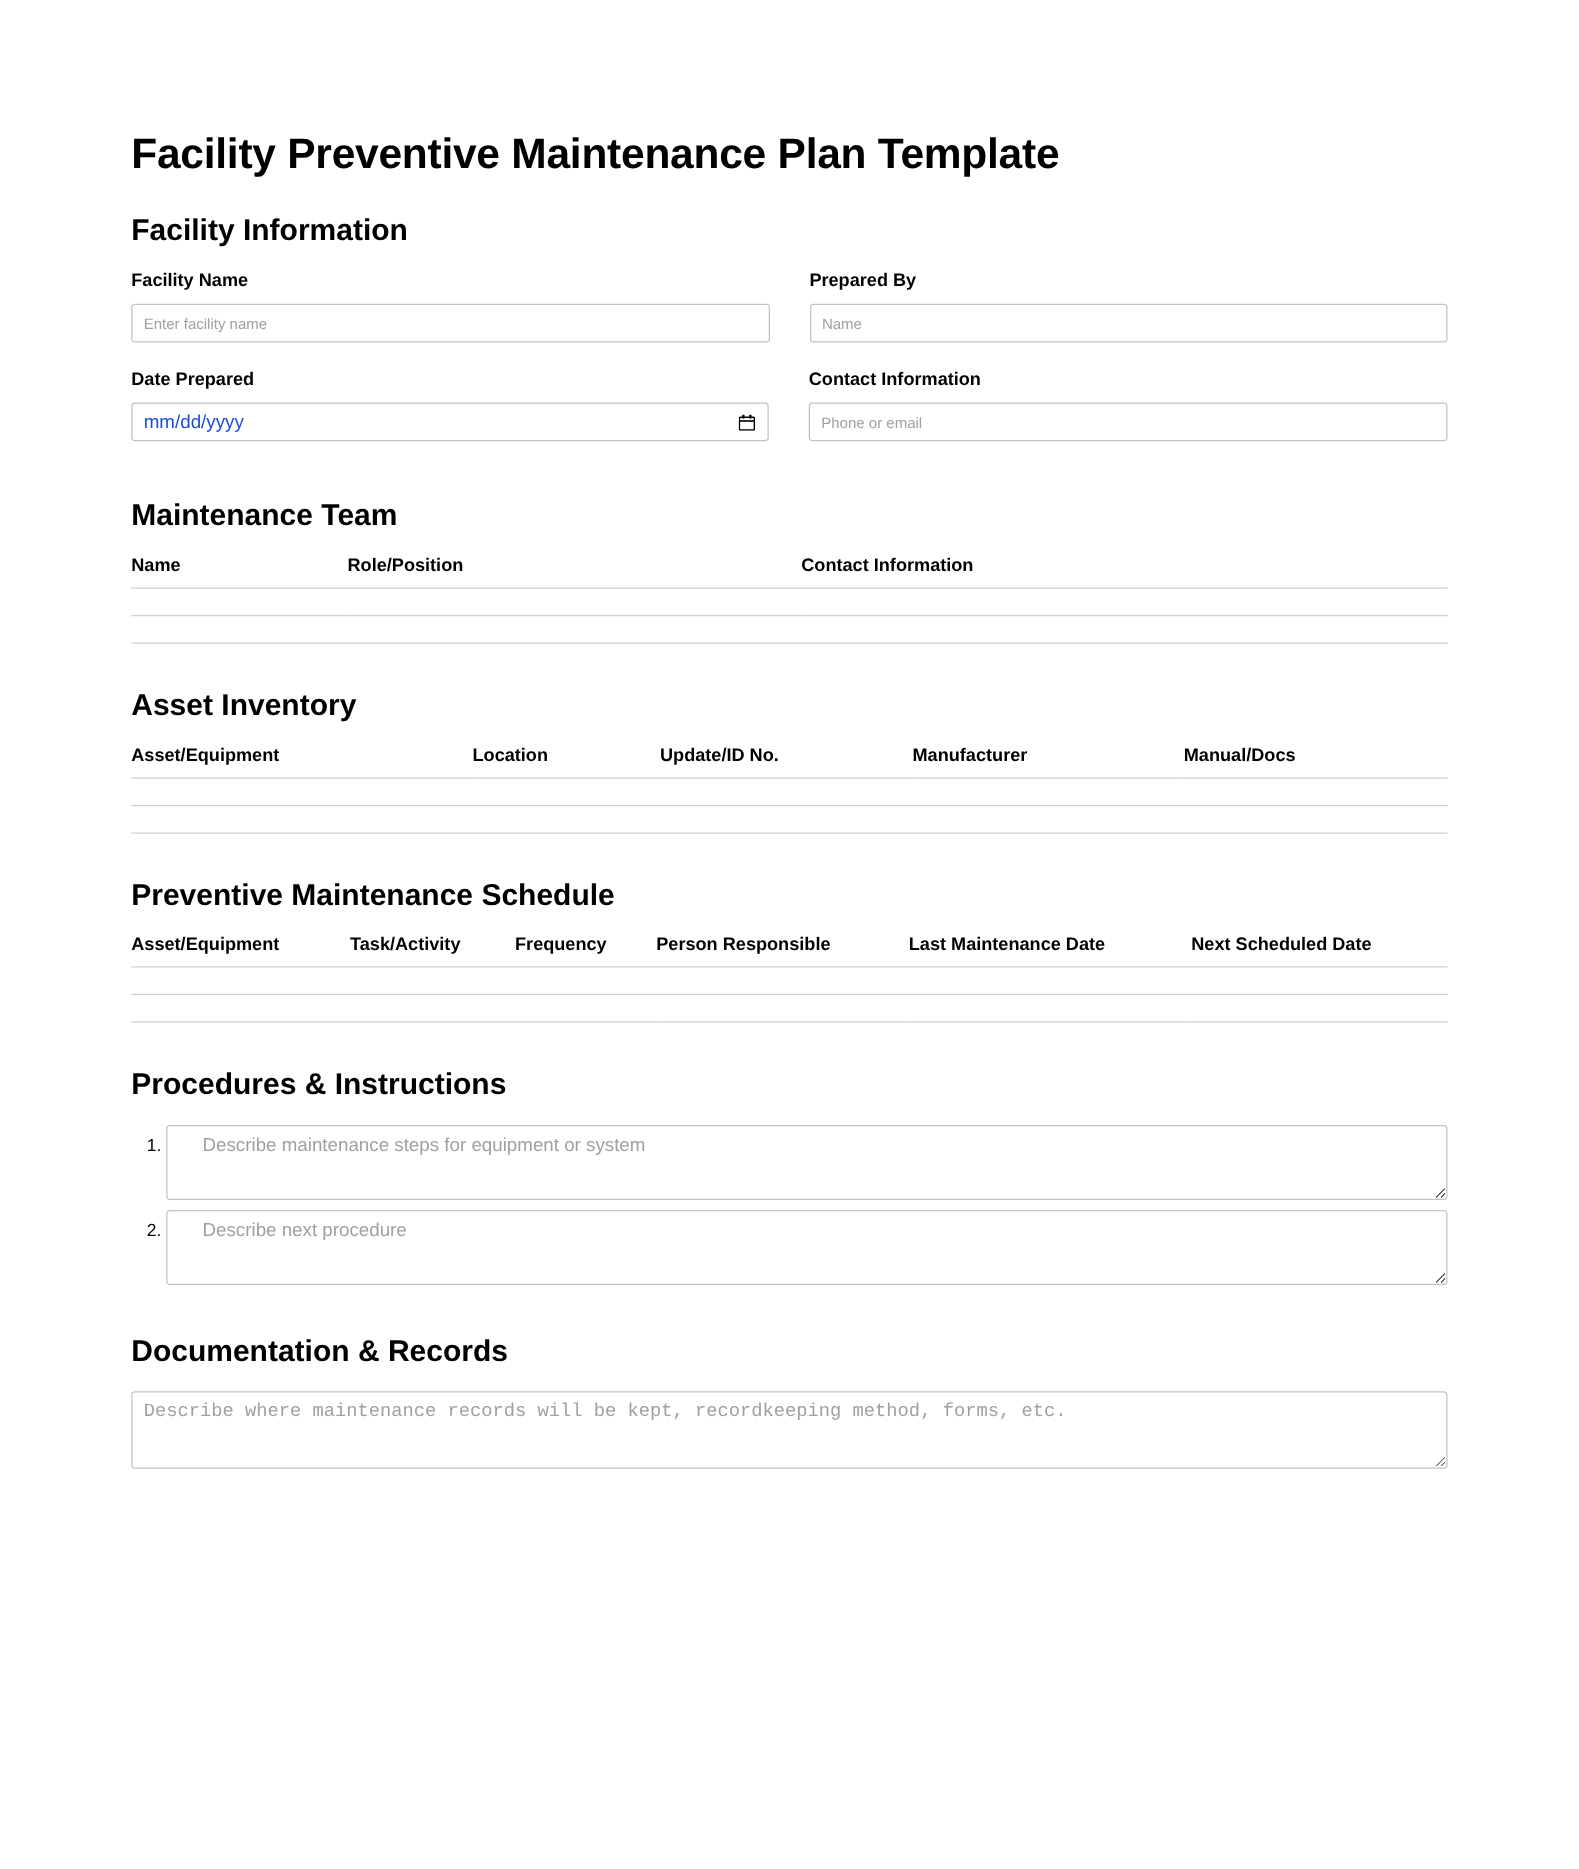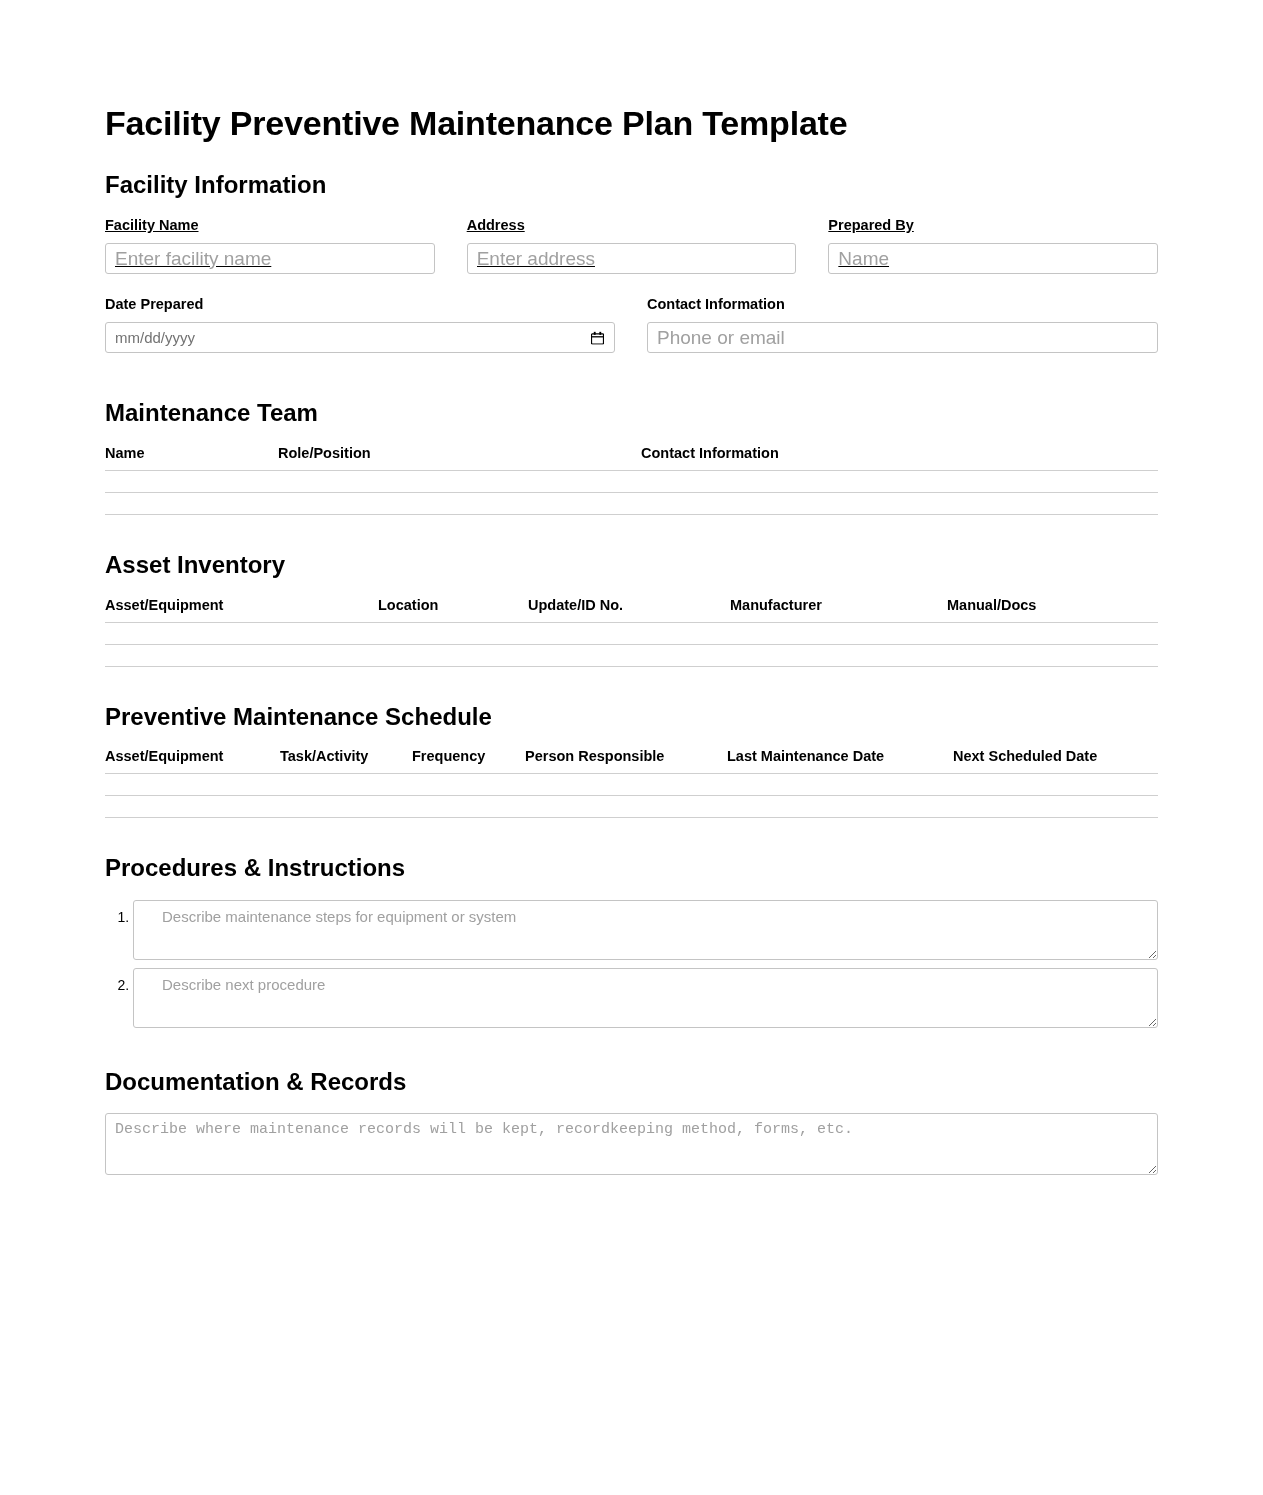--- a/index.html
+++ b/index.html
@@ -41,41 +41,40 @@
     font-size: 14.5px;
     font-weight: bold;
     line-height: 1.2;
     margin-bottom: 9px;
     display: block;
   }
   .row-3 {
     display: flex;
     gap: 32px;
     margin-bottom: 22px;
-    text-decoration: underline;
   }
   .row-3 > .field { flex: 1 1 0; min-width: 0; }
 
   .row-2 {
     display: flex;
     gap: 32px;
     margin-bottom: 8px;
   }
   .row-2 > .field-wide { flex: 0 0 510px; }
   .row-2 > .field-wide2 { flex: 0 0 511px; }
 
   input.text-input,
   input.date-input {
     display: block;
     width: 100%;
     box-sizing: border-box;
     height: 31px;
     padding: 3px 9px;
     font-family: "Liberation Sans", sans-serif;
-    font-size: 19px;
+    font-size: 12px;
     color: #b91c1c;
     border: 1px solid #c4c4c4;
     border-radius: 3px;
     background: #fff;
     outline: none;
   }
   input.text-input::placeholder { color: #a0a0a0; opacity: 1; }
 
   
   .date-box {
@@ -84,21 +83,21 @@
     height: 31px;
     box-sizing: border-box;
     border: 1px solid #c4c4c4;
     border-radius: 3px;
     background: #fff;
     display: flex;
     align-items: center;
   }
   .date-value {
     font-size: 15px;
-    color: #737373;
+    color: #1d4ed8;
     padding-left: 9px;
     line-height: 1;
   }
   .date-picker-icon {
     position: absolute;
     right: 10px;
     top: 50%;
     transform: translateY(-50%);
     width: 13px;
     height: 13px;
@@ -167,24 +166,20 @@
 
   <h1 class="doc-title">Facility Preventive Maintenance Plan Template</h1>
 
   <div class="section">
     <h2 class="section-title">Facility Information</h2>
 
     <div class="row-3">
       <div class="field">
         <label class="field-label">Facility Name</label>
         <input class="text-input" type="text" placeholder="Enter facility name" style="">
-      </div>
-      <div class="field">
-        <label class="field-label">Address</label>
-        <input class="text-input" type="text" placeholder="Enter address" style="">
       </div>
       <div class="field">
         <label class="field-label">Prepared By</label>
         <input class="text-input" type="text" placeholder="Name" style="">
       </div>
     </div>
 
     <div class="row-2">
       <div class="field-wide">
         <label class="field-label">Date Prepared</label>

